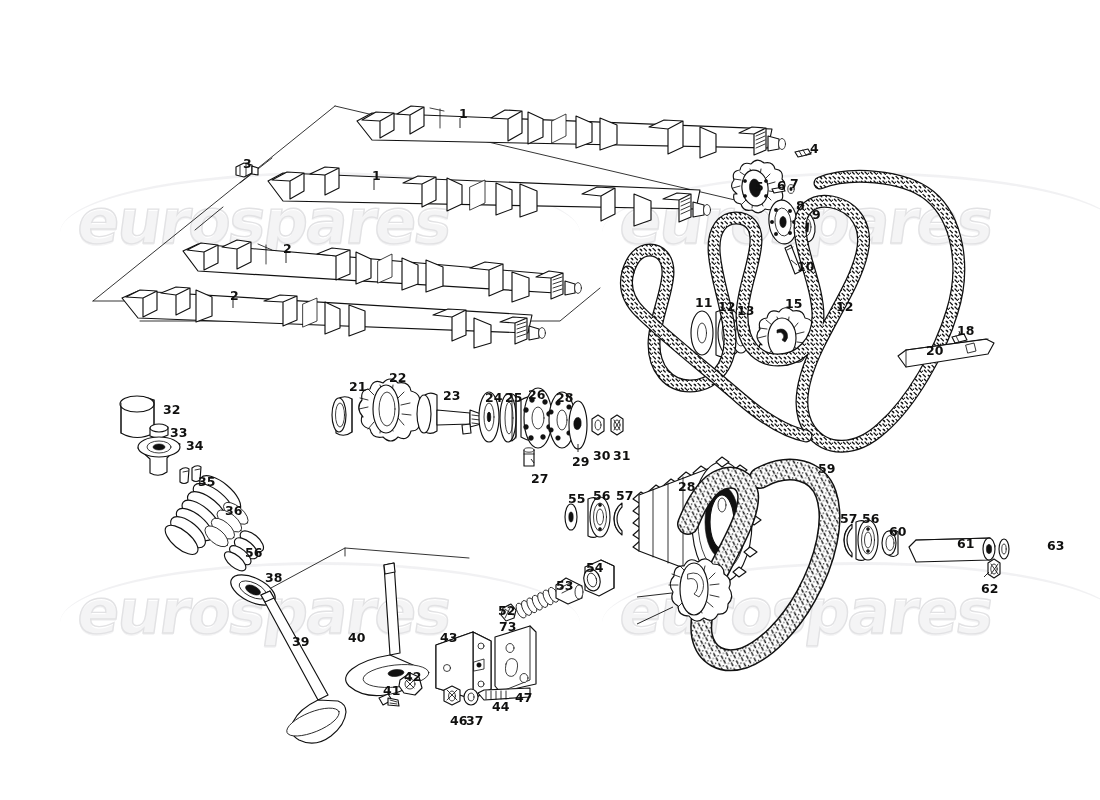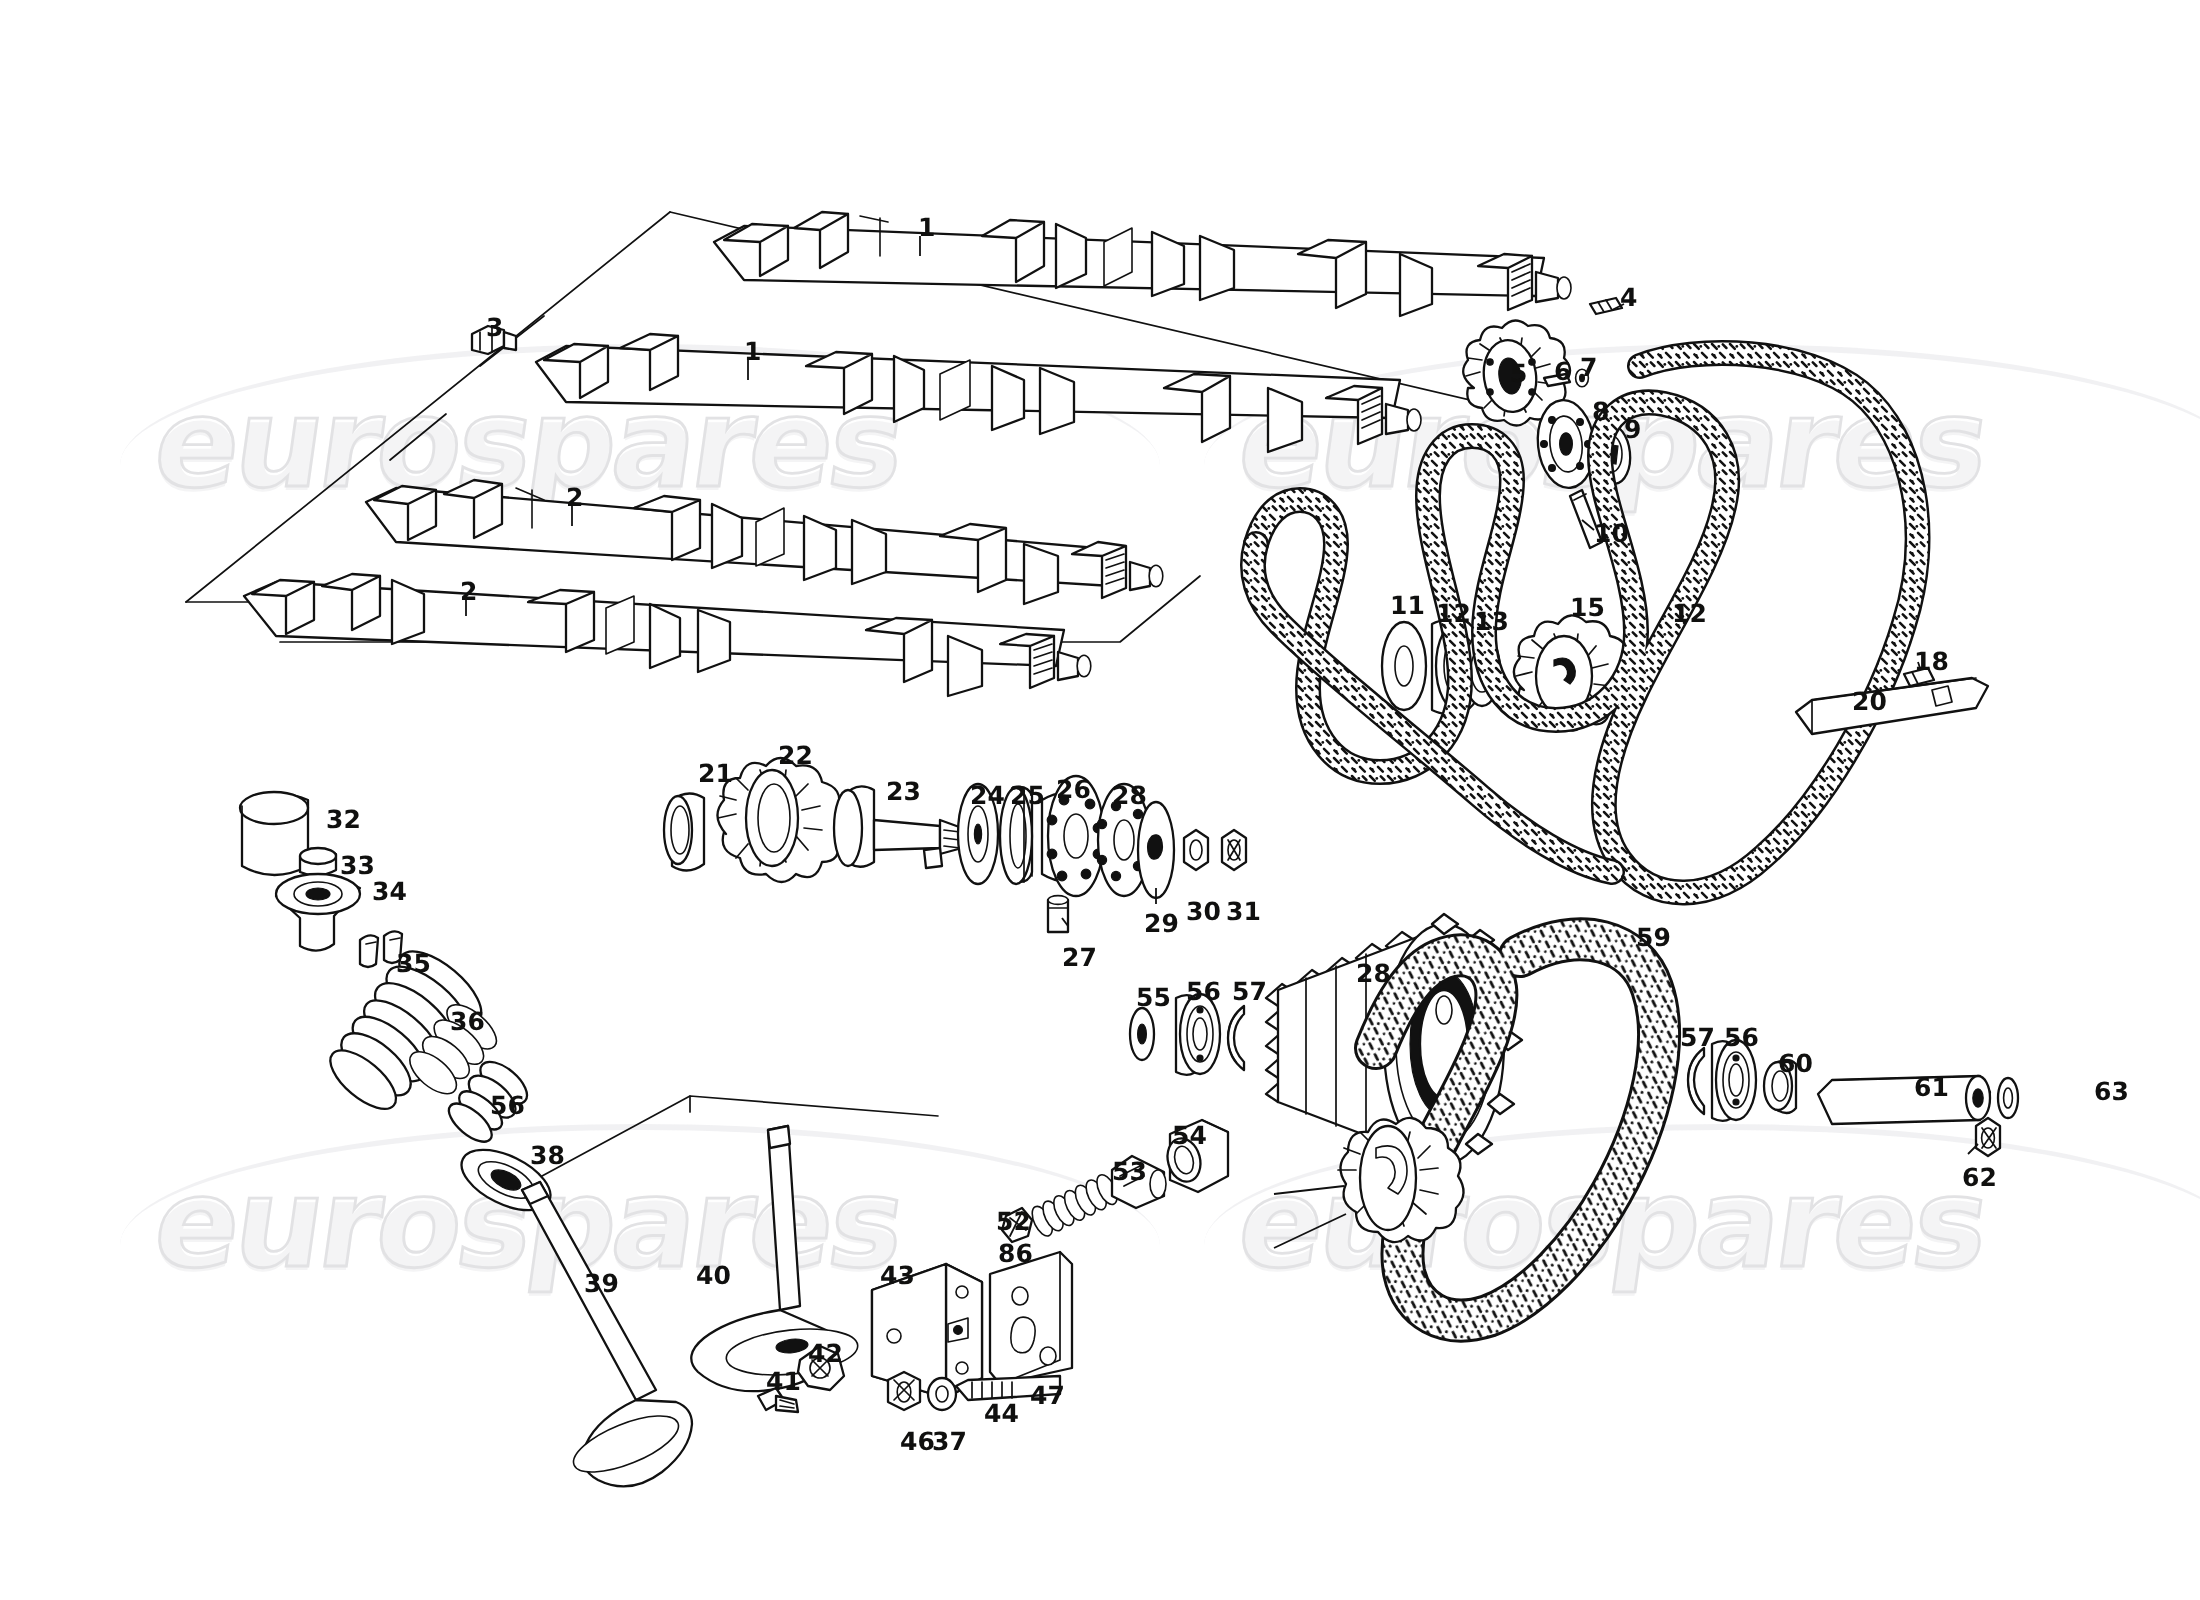--- a/index.html
+++ b/index.html
@@ -695,21 +695,21 @@
       <div class="num" style="left:265px;top:572px">38</div>
       <div class="num" style="left:292px;top:636px">39</div>
       <div class="num" style="left:348px;top:632px">40</div>
       <div class="num" style="left:383px;top:685px">41</div>
       <div class="num" style="left:404px;top:671px">42</div>
       <div class="num" style="left:440px;top:632px">43</div>
       <div class="num" style="left:492px;top:701px">44</div>
       <div class="num" style="left:466px;top:715px">37</div>
       <div class="num" style="left:450px;top:715px">46</div>
       <div class="num" style="left:515px;top:692px">47</div>
-      <div class="num" style="left:499px;top:621px">86</div>
+      <div class="num" style="left:499px;top:621px">73</div>
       <div class="num" style="left:498px;top:605px">52</div>
       <div class="num" style="left:556px;top:580px">53</div>
       <div class="num" style="left:586px;top:562px">54</div>
       <div class="num" style="left:568px;top:493px">55</div>
       <div class="num" style="left:593px;top:490px">56</div>
       <div class="num" style="left:616px;top:490px">57</div>
       <div class="num" style="left:678px;top:481px">28</div>
       <div class="num" style="left:818px;top:463px">59</div>
       <div class="num" style="left:840px;top:513px">57</div>
       <div class="num" style="left:862px;top:513px">56</div>

